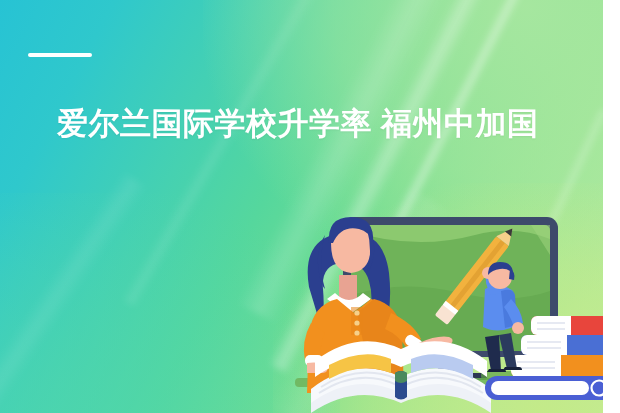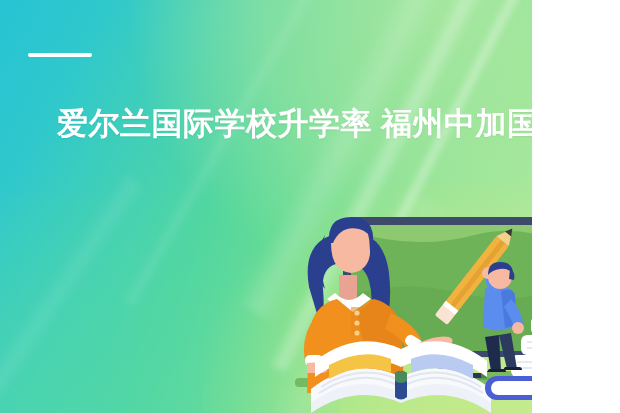--- a/index.html
+++ b/index.html
@@ -7,21 +7,21 @@
     padding: 0;
     background: #ffffff;
   }
   body {
     font-family: "Liberation Sans", sans-serif;
   }
 
   
   .banner {
     position: relative;
-    width: 532px;
+    width: 603px;
     height: 413px;
     overflow: hidden;
     background: #b91c1c;
   }
 
   
   .bg-base {
     position: absolute;
     inset: 0;
     background: linear-gradient(118deg,

